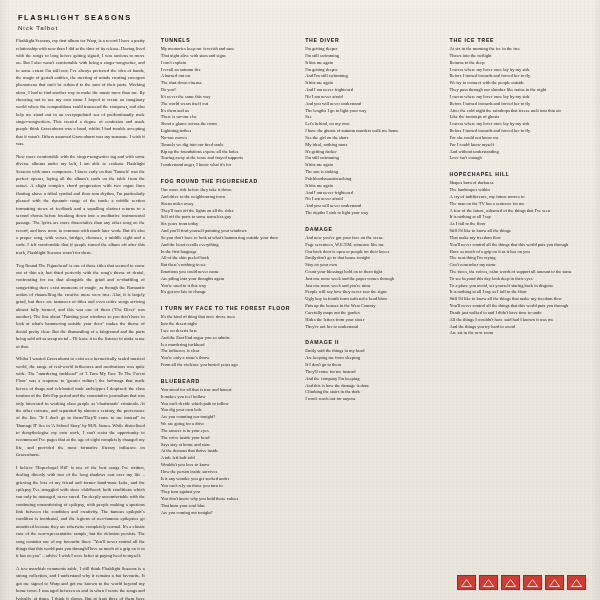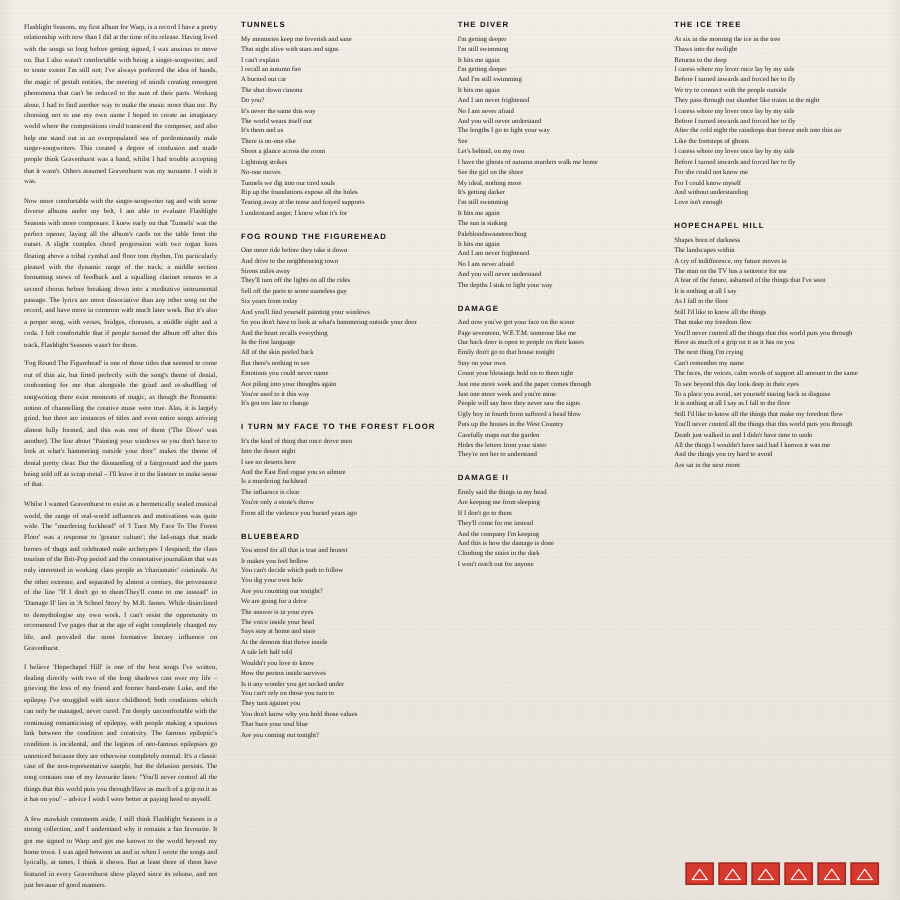--- a/index.html
+++ b/index.html
@@ -114,20 +114,24 @@
 </head>
 <body>
 
 <div class="sleeve"></div>
 <div class="grain"></div>
 <div class="spine-shadow"></div>
 <div class="edge-shadow"></div>
 
 <div class="page">
 
+  <div class="header">
+    <div class="album-title">FLASHLIGHT SEASONS</div>
+    <div class="artist">Nick Talbot</div>
+  </div>
 
   <div class="cols">
 
     <div class="col notes liner">
       <p>Flashlight Seasons, my first album for Warp, is a record I have a pretty relationship with now than I did at the time of its release. Having lived with the songs so long before getting signed, I was anxious to move on. But I also wasn't comfortable with being a singer-songwriter, and to some extent I'm still not; I've always preferred the idea of bands, the magic of gestalt entities, the meeting of minds creating emergent phenomena that can't be reduced to the sum of their parts. Working alone, I had to find another way to make the music more than me. By choosing not to use my own name I hoped to create an imaginary world where the compositions could transcend the composer, and also help me stand out in an overpopulated sea of predominantly male singer-songwriters. This created a degree of confusion and made people think Gravenhurst was a band, whilst I had trouble accepting that it wasn't. Others assumed Gravenhurst was my surname. I wish it was.</p>
       <p>Now more comfortable with the singer-songwriter tag and with some diverse albums under my belt, I am able to evaluate Flashlight Seasons with more composure. I knew early on that 'Tunnels' was the perfect opener, laying all the album's cards on the table from the outset. A slight complex chord progression with two organ lines floating above a tribal cymbal and floor tom rhythm, I'm particularly pleased with the dynamic range of the track; a middle section formatting stews of feedback and a squalling clarinet returns to a second chorus before breaking down into a meditative instrumental passage. The lyrics are more dissociative than any other song on the record, and have more in common with much later work. But it's also a proper song, with verses, bridges, choruses, a middle eight and a coda. I felt comfortable that if people turned the album off after this track, Flashlight Seasons wasn't for them.</p>
       <p>'Fog Round The Figurehead' is one of those titles that seemed to come out of thin air, but fitted perfectly with the song's theme of denial, confronting for me that alongside the grind and re-shuffling of songwriting there exist moments of magic, as though the Romantic notion of channelling the creative muse were true. Alas, it is largely grind, but there are instances of titles and even entire songs arriving almost fully formed, and this was one of them ('The Diver' was another). The line about "Painting your windows so you don't have to look at what's hammering outside your door" makes the theme of denial pretty clear. But the dismantling of a fairground and the parts being sold off as scrap metal – I'll leave it to the listener to make sense of that.</p>
       <p>Whilst I wanted Gravenhurst to exist as a hermetically sealed musical world, the range of real-world influences and motivations was quite wide. The "murdering fuckhead" of 'I Turn My Face To The Forest Floor' was a response to 'greater culture'; the lad-mags that made heroes of thugs and celebrated male archetypes I despised; the class tourism of the Brit-Pop period and the connotative journalism that was only interested in working class people as 'charismatic' criminals. At the other extreme, and separated by almost a century, the provenance of the line "If I don't go to them/They'll come to me instead" in 'Damage II' lies in 'A School Story' by M.R. James. While disinclined to demythologise my own work, I can't resist the opportunity to recommend I've pages that at the age of eight completely changed my life, and provided the most formative literary influence on Gravenhurst.</p>
       <p>I believe 'Hopechapel Hill' is one of the best songs I've written, dealing directly with two of the long shadows cast over my life – grieving the loss of my friend and former band-mate Luke, and the epilepsy I've struggled with since childhood; both conditions which can only be managed, never cured. I'm deeply uncomfortable with the continuing romanticising of epilepsy, with people making a spurious link between the condition and creativity. The famous epileptic's condition is incidental, and the legions of  neo-famous epilepsies go unnoticed because they are otherwise completely normal. It's a classic case of the non-representative sample, but the delusion persists. The song contains one of my favourite lines: "You'll never control all the things that this world puts you through/Have as much of a grip on it as it has on you" – advice I wish I were better at paying heed to myself.</p>
       <p>A few mawkish comments aside, I still think Flashlight Seasons is a strong collection, and I understand why it remains a fan favourite. It got me signed to Warp and got me known to the world beyond my home town. I was aged between us and in when I wrote the songs and lyrically, at times, I think it shows. But at least three of them have featured in every Gravenhurst show played since its release, and not just because of good manners.</p>

